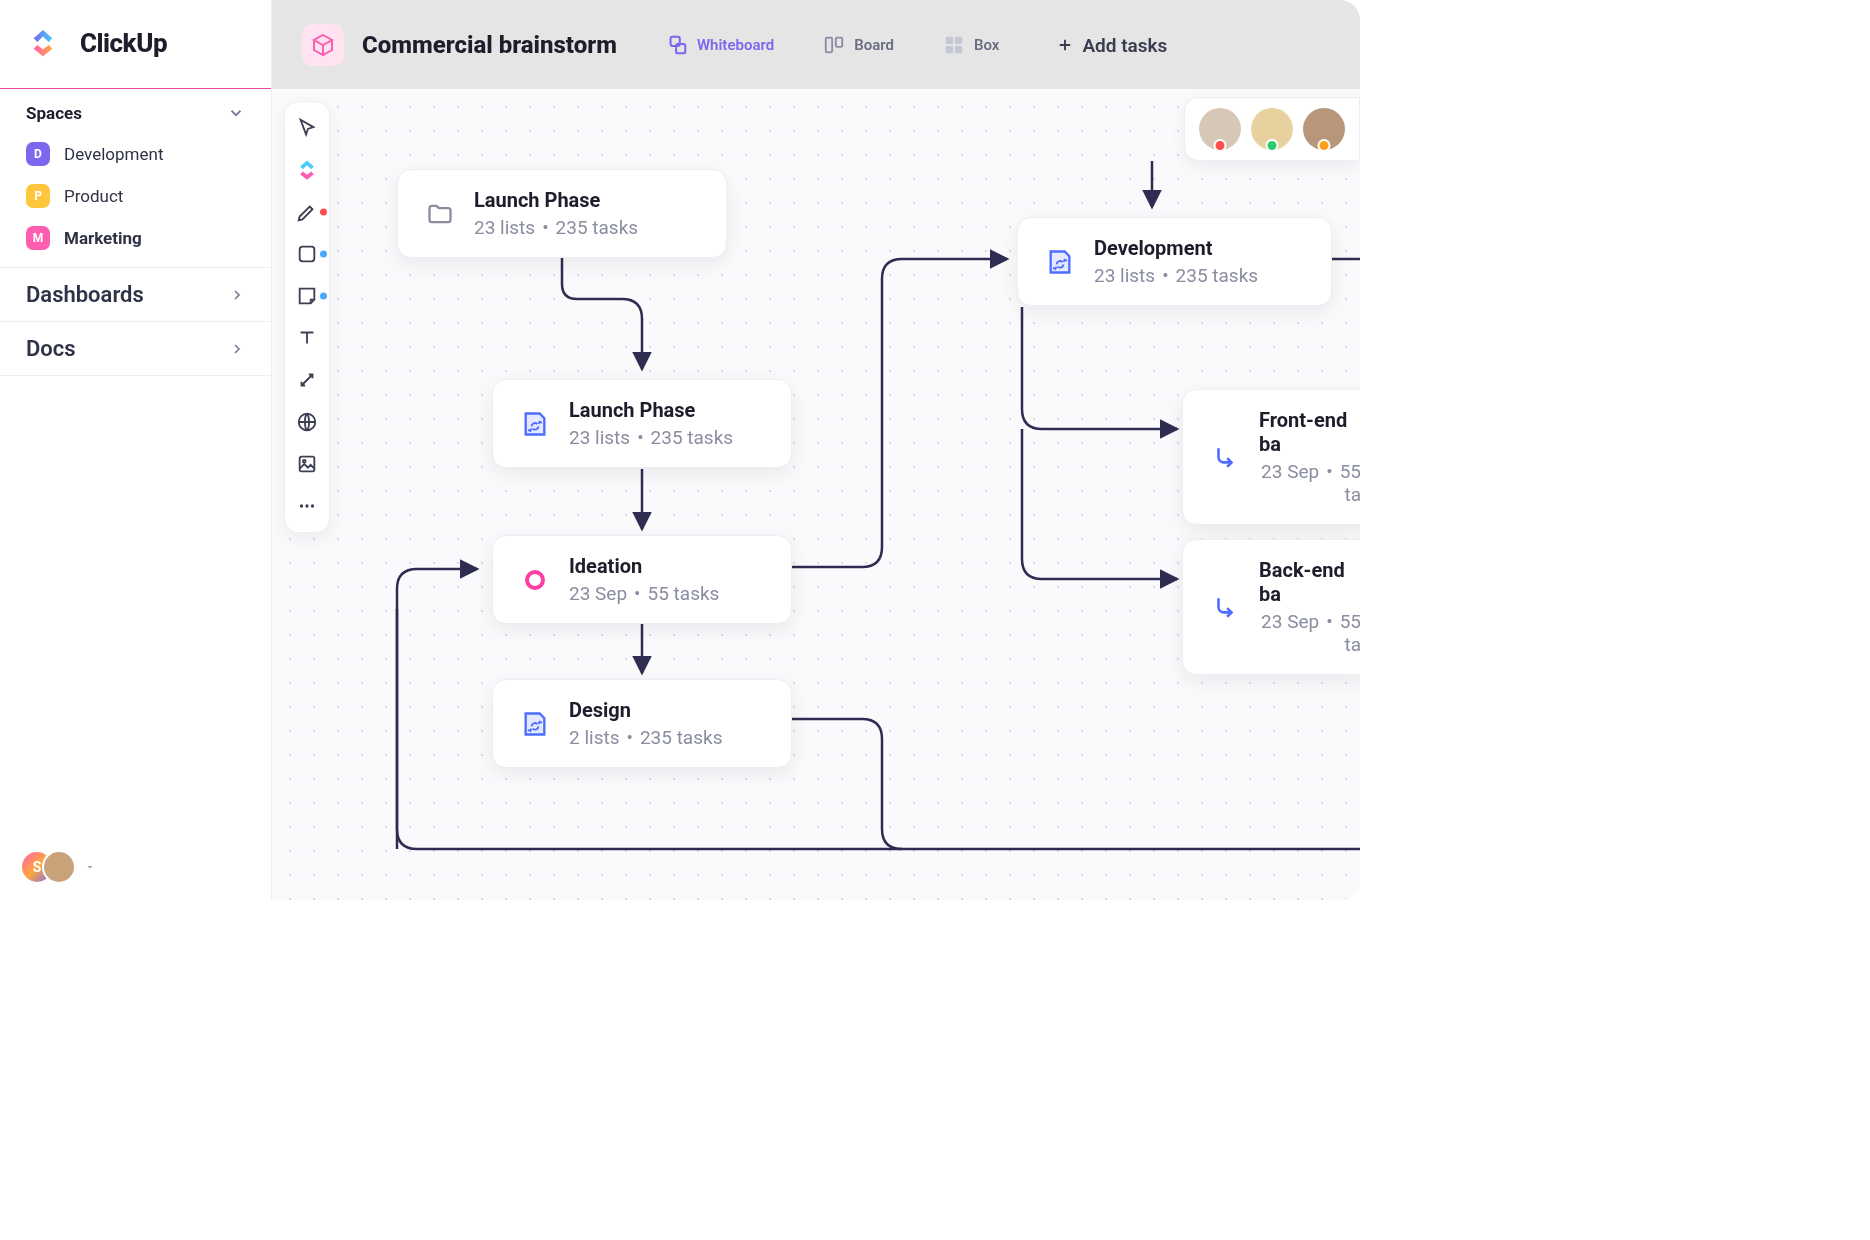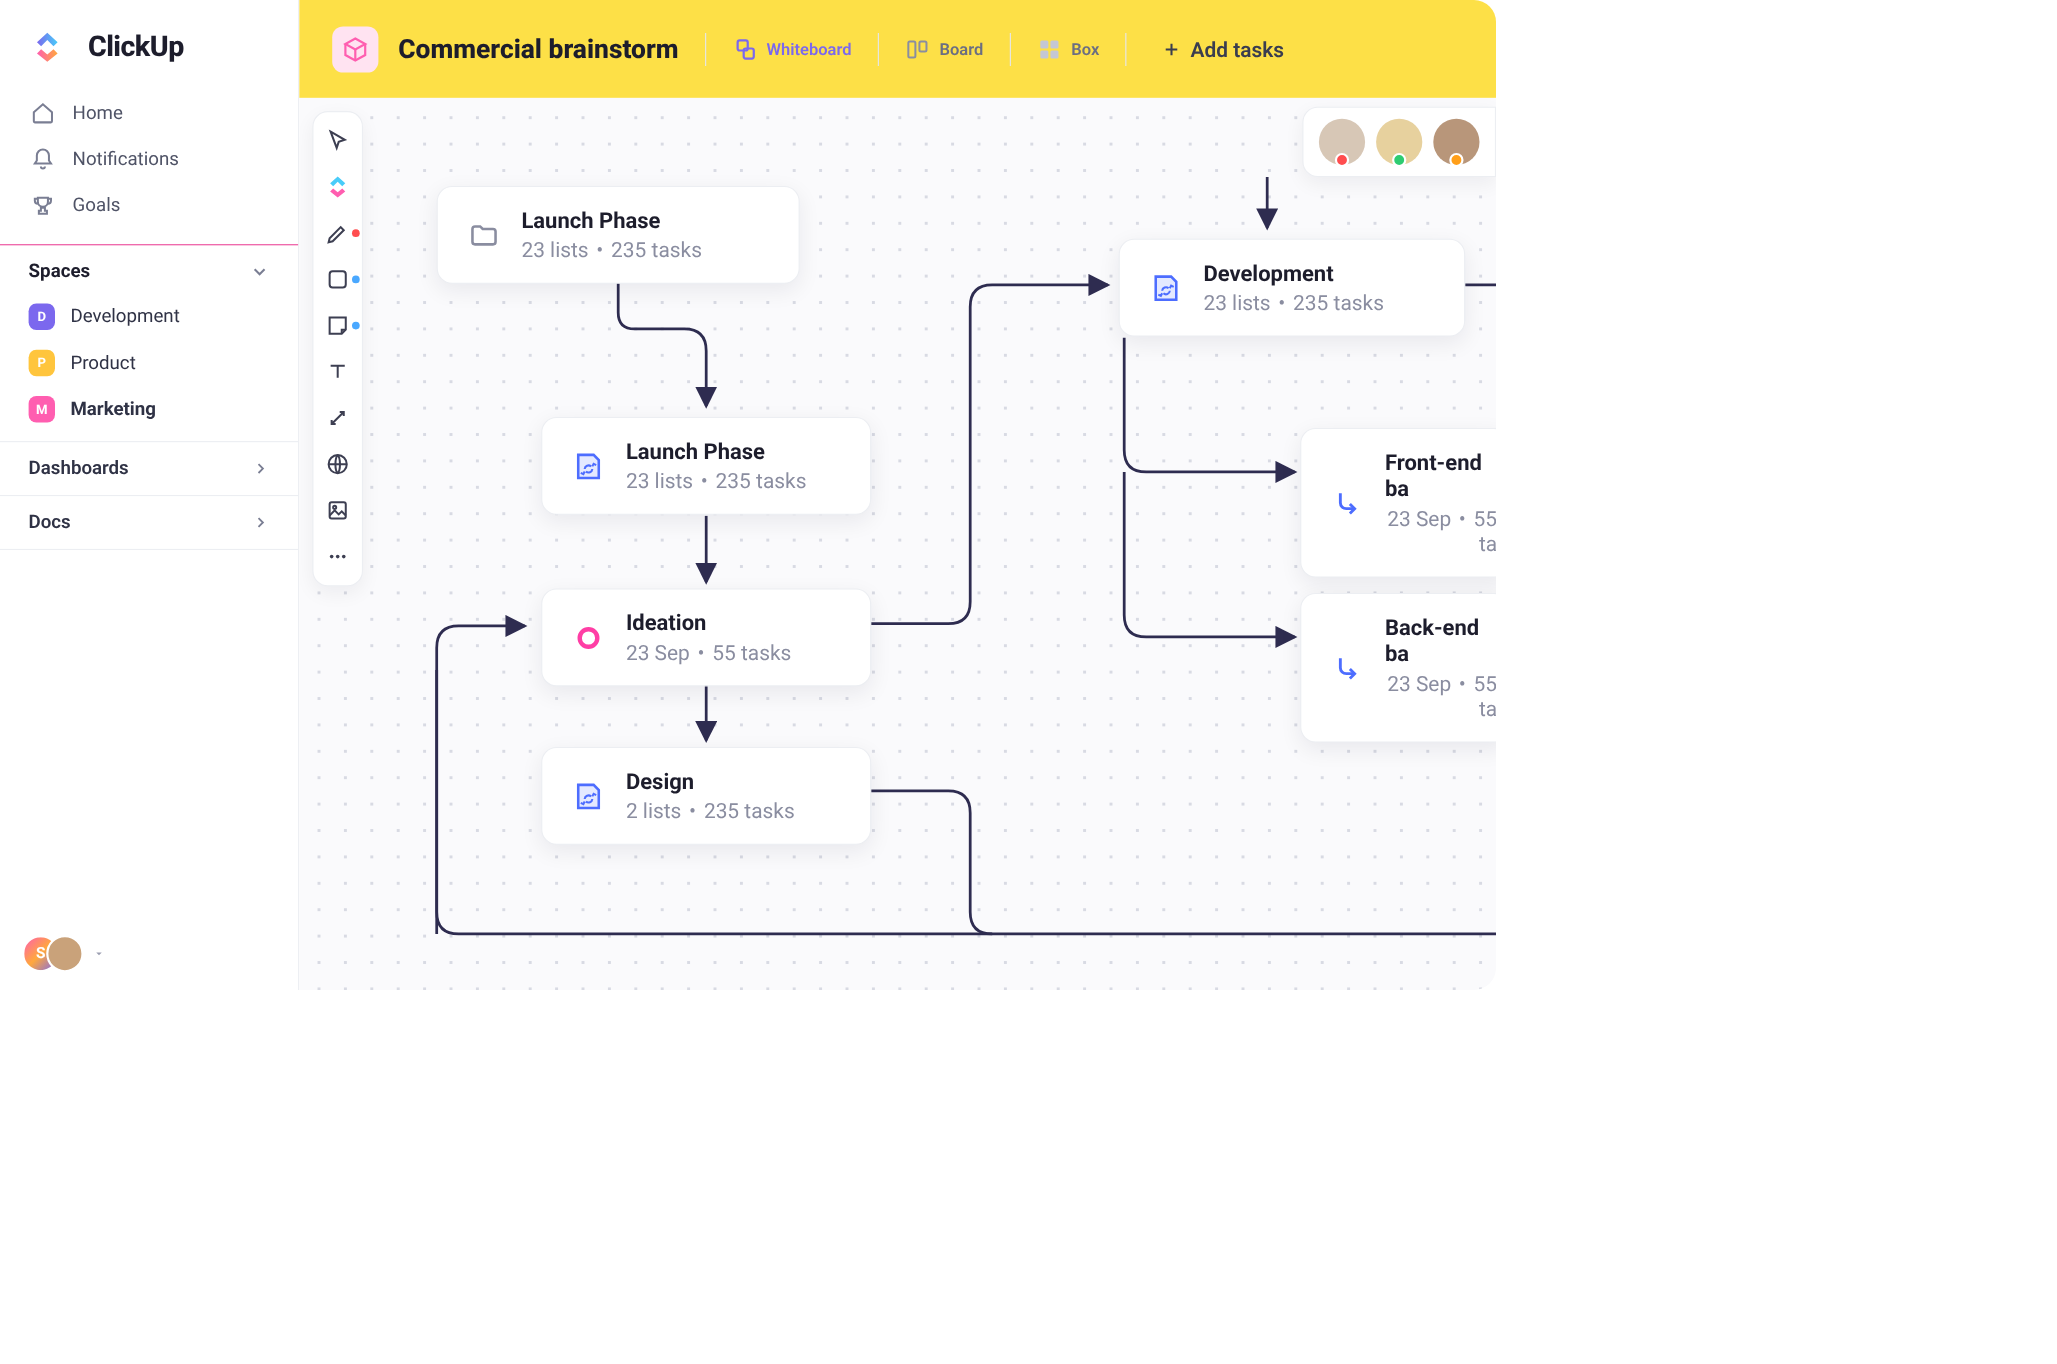--- a/index.html
+++ b/index.html
@@ -49,41 +49,41 @@
   .sq.purple { background: #7b68ee; }
   .sq.yellow { background: #ffc53d; }
   .sq.pink { background: #ff5eb0; }
   .circles-ic {
     width: 22px; height: 22px; display: grid; grid-template-columns: 1fr 1fr; gap: 3px;
   }
   .circles-ic span { width: 8px; height: 8px; border: 2px solid #7a7e93; border-radius: 50%; }
   .sec-group { border-top: 1px solid #eceef2; margin-top: 8px; }
   .sec-row {
     display: flex; align-items: center; justify-content: space-between;
-    padding: 14px 26px; font-size: 17px; font-weight: 600; color: #2f3245;
+    padding: 14px 26px; font-size: 22px; font-weight: 600; color: #2f3245;
     border-bottom: 1px solid #eceef2; cursor: pointer;
   }
   .footer-user {
     margin-top: auto; padding: 16px 20px; display: flex; align-items: center; gap: 8px;
   }
   .avatar-stack { display: flex; }
   .av {
     width: 34px; height: 34px; border-radius: 50%;
     display: flex; align-items: center; justify-content: center;
     font-weight: 700; color: #fff; font-size: 14px;
     border: 2px solid #fff;
   }
   .av.grad { background: linear-gradient(135deg,#ff5eb0,#ffa83d,#7b68ee); }
   .av.photo { background: #c9a27a; margin-left: -12px; }
   
   .main { flex: 1; display: flex; flex-direction: column; position: relative; overflow: hidden; }
   .topbar {
     display: flex; align-items: center; gap: 18px;
     padding: 24px 30px 22px; border-bottom: 1px solid transparent;
-    background: #fde047;
+    background: #e5e5e5;
   }
   .cube-badge {
     width: 42px; height: 42px; border-radius: 10px;
     background: #ffe3f1; display: flex; align-items: center; justify-content: center;
   }
   .title { font-size: 24px; font-weight: 800; }
   .vsep { width: 1px; height: 30px; background: #e5e7ef; margin: 0 6px; }
   .tab {
     display: flex; align-items: center; gap: 9px; font-size: 15px;
     color: #6b6e82; font-weight: 600; cursor: pointer;
@@ -155,43 +155,20 @@
             </linearGradient>
           <linearGradient id="g2" x1="0" x2="1">
               <stop offset="0" stop-color="#7b68ee"></stop>
               <stop offset="1" stop-color="#49ccf9"></stop>
             </linearGradient>
         </defs>
       </svg>
       <span class="brand">ClickUp</span>
     </div>
 
-    <div class="nav-section">
-      <div class="nav-item">
-        <svg viewBox="0 0 24 24" fill="none" stroke="#7a7e93" stroke-width="2">
-            <path d="M3 11 L12 3 L21 11 V20 a1 1 0 0 1 -1 1 H4 a1 1 0 0 1 -1 -1 Z"></path>
-          </svg>
-        <span>Home</span>
-      </div>
-      <div class="nav-item">
-        <svg viewBox="0 0 24 24" fill="none" stroke="#7a7e93" stroke-width="2">
-            <path d="M6 8a6 6 0 1 1 12 0v5l2 3H4l2-3Z"></path>
-            <path d="M10 19a2 2 0 0 0 4 0"></path>
-          </svg>
-        <span>Notifications</span>
-      </div>
-      <div class="nav-item">
-        <svg viewBox="0 0 24 24" fill="none" stroke="#7a7e93" stroke-width="2">
-            <path d="M7 4h10v4a5 5 0 0 1-10 0Z"></path>
-            <path d="M7 5H4v2a3 3 0 0 0 3 3M17 5h3v2a3 3 0 0 1-3 3"></path>
-            <path d="M10 14h4v3h2v3H8v-3h2Z"></path>
-          </svg>
-        <span>Goals</span>
-      </div>
-    </div>
 
     <div class="section-header">
       <span>Spaces</span>
       <svg class="chev" width="18" height="18" viewBox="0 0 24 24" fill="none" stroke="currentColor" stroke-width="2.5">
           <path d="M6 9l6 6 6-6"></path>
         </svg>
     </div>
     <div class="space-item">
       <div class="sq purple">D</div>
       <span>Development</span>

